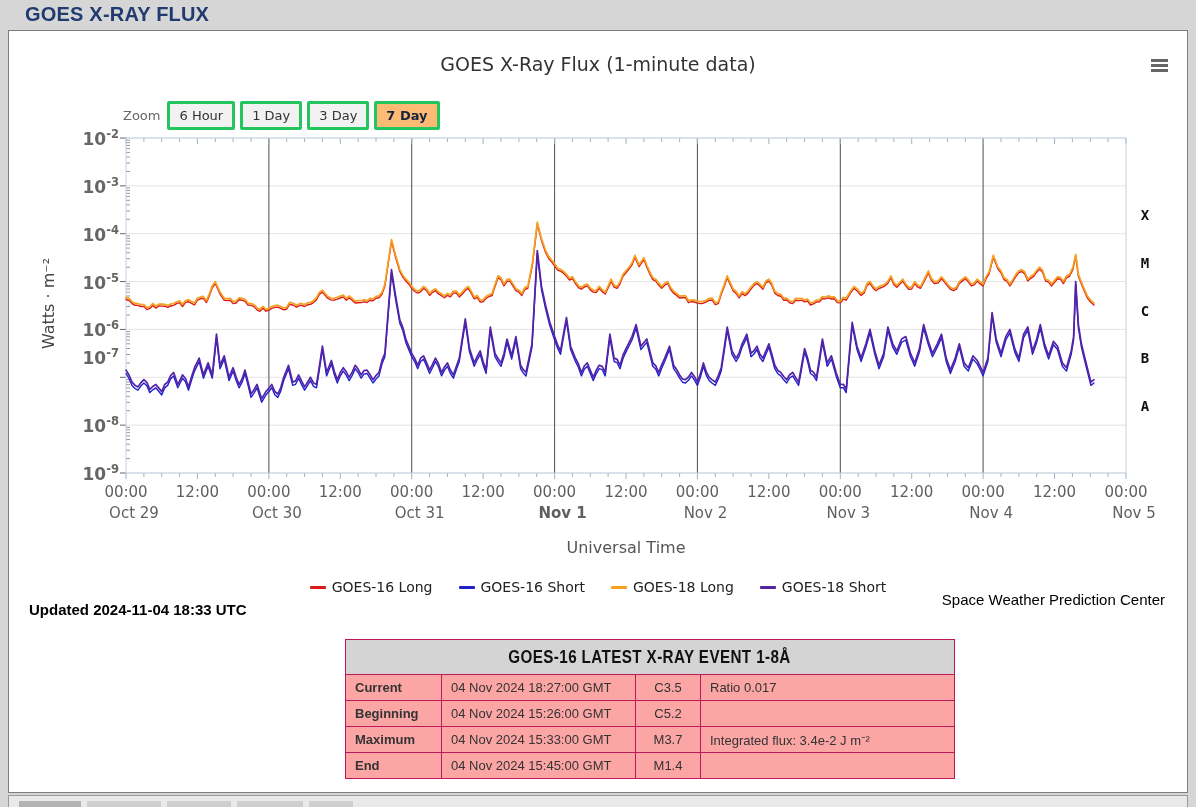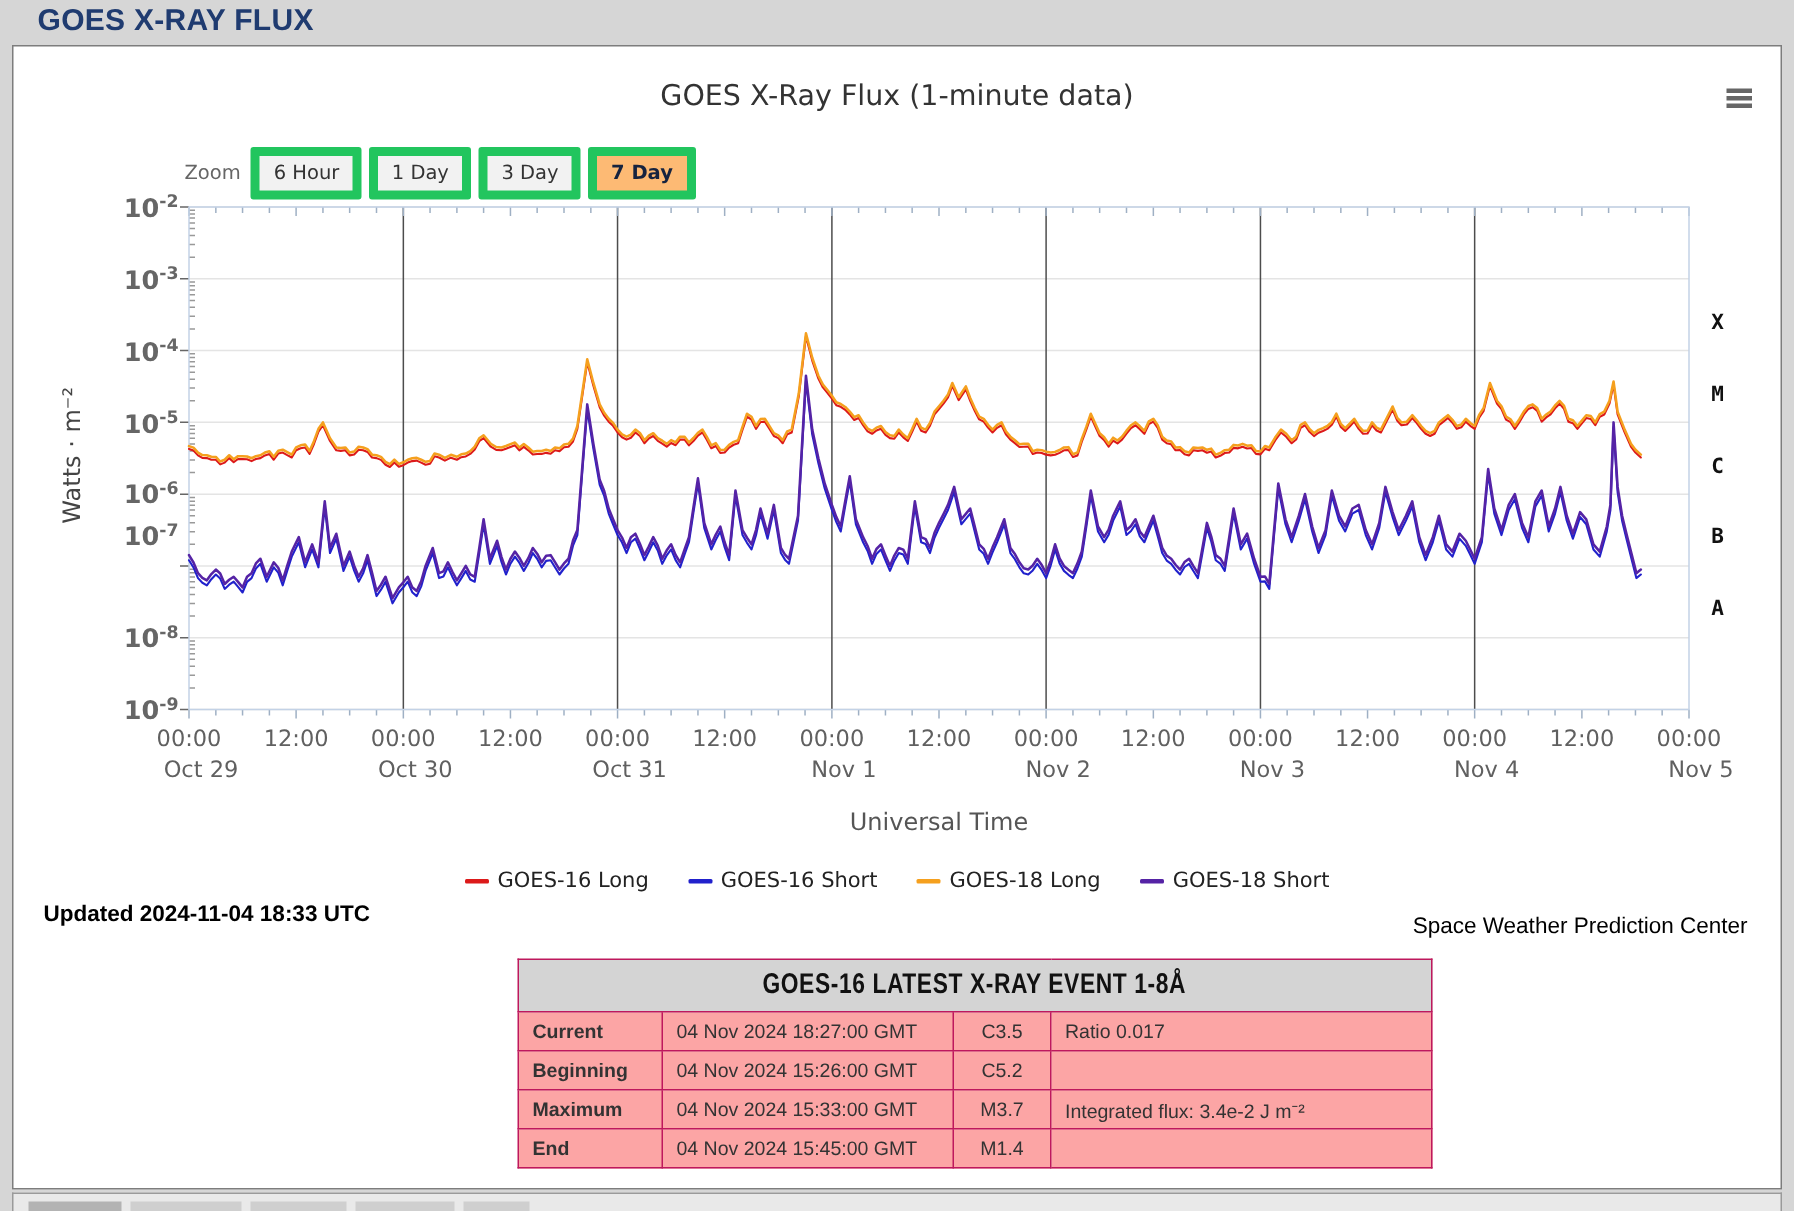--- a/index.html
+++ b/index.html
@@ -8,40 +8,40 @@
   .page-header h1{margin:0;padding:3px 0 0 25px;font-family:"Liberation Sans",sans-serif;
     font-size:20px;font-weight:bold;color:#1f3b70;letter-spacing:0.2px;}
   .chart-panel{position:absolute;left:8px;top:30px;width:1178px;height:761px;background:#fff;
     border:1px solid #7d7d7d;}
   .chart-title{position:absolute;left:0;top:22px;width:100%;text-align:center;
     font-size:19px;color:#333;}
   .menu-btn{position:absolute;right:16px;top:26px;width:24px;height:20px;cursor:pointer;}
   .menu-btn div{width:17px;height:3px;background:#666;margin:2px auto;}
   .zoom-row{position:absolute;left:114px;top:72px;height:24px;display:flex;align-items:center;}
   .zoom-label{font-size:13px;color:#666;margin-right:7px;}
-  .zoom-btn{font-size:13px;color:#333;background:#f2f2f2;border:6px solid #22c55e;border-radius:2px;
+  .zoom-btn{font-size:13px;color:#333;background:#f2f2f2;border:3px solid #22c55e;border-radius:2px;
     padding:4px 9px;margin-right:5px;cursor:pointer;font-family:inherit;}
   .zoom-btn.selected{background:#fdba74;font-weight:bold;color:#16233f;}
   .plot-svg{position:absolute;left:0;top:0;width:1180px;height:545px;}
   .ylab{position:absolute;width:74px;text-align:right;font-size:17px;color:#666;font-weight:bold;}
   .ylab sup{font-size:0.68em;}
   .y-axis-title{position:absolute;left:-76px;top:263px;width:230px;text-align:center;
     transform:rotate(-90deg);font-size:16px;color:#444;}
   .xlab-time{position:absolute;width:70px;margin-left:-35px;text-align:center;font-size:15px;color:#606060;top:452px;}
   .xlab-date{position:absolute;width:80px;margin-left:-40px;text-align:center;font-size:15px;color:#606060;top:473px;}
   .x-axis-title{position:absolute;left:517px;top:507px;width:200px;text-align:center;font-size:16px;color:#555;}
   .flare-letter{position:absolute;left:1126px;width:20px;text-align:center;font-size:14px;font-weight:bold;
     color:#111;font-family:"DejaVu Sans Mono",monospace;}
   .legend{position:absolute;left:0;top:548px;width:100%;display:flex;justify-content:center;gap:26px;}
   .legend-item{display:flex;align-items:center;gap:6px;cursor:pointer;}
   .legend-marker{width:16px;height:3px;border-radius:1px;}
   .legend-text{font-size:14px;color:#222;}
   .updated{position:absolute;left:20px;top:570px;font-family:"Liberation Sans",sans-serif;
     font-size:15px;font-weight:bold;color:#000;}
-  .credit{position:absolute;right:22px;top:578px;font-family:"Liberation Sans",sans-serif;
+  .credit{position:absolute;right:22px;top:560px;font-family:"Liberation Sans",sans-serif;
     font-size:15px;color:#000;}
   .event-table{position:absolute;left:336px;top:608px;border-collapse:collapse;
     font-family:"Liberation Sans",sans-serif;}
   .event-table th,.event-table td{border:1px solid #be185d;font-size:13px;color:#333;}
   .event-table thead th{background:#d4d4d4;height:34px;font-size:19px;color:#111;padding:0 10px;}
   .event-table thead th span{display:inline-block;transform:scaleX(0.8);letter-spacing:0.5px;white-space:nowrap;}
   .event-table td{height:25px;padding:0 9px;background:#fca5a5;}
   .td-label{font-weight:bold;width:77px;color:#222;}
   .td-time{width:175px;}
   .td-class{width:46px;text-align:center;}
@@ -286,21 +286,21 @@
       <div class="xlab-time" style="left: 117px;">00:00</div>
       <div class="xlab-date" style="left: 125px;">Oct 29</div>
       <div class="xlab-time" style="left: 188.429px;">12:00</div>
       <div class="xlab-time" style="left: 259.857px;">00:00</div>
       <div class="xlab-date" style="left: 267.857px;">Oct 30</div>
       <div class="xlab-time" style="left: 331.286px;">12:00</div>
       <div class="xlab-time" style="left: 402.714px;">00:00</div>
       <div class="xlab-date" style="left: 410.714px;">Oct 31</div>
       <div class="xlab-time" style="left: 474.143px;">12:00</div>
       <div class="xlab-time" style="left: 545.571px;">00:00</div>
-      <div class="xlab-date" style="left: 553.571px;">Nov 1</div>
+      <div class="xlab-date" style="left: 553.571px; font-weight: bold;">Nov 1</div>
       <div class="xlab-time" style="left: 617px;">12:00</div>
       <div class="xlab-time" style="left: 688.429px;">00:00</div>
       <div class="xlab-date" style="left: 696.429px;">Nov 2</div>
       <div class="xlab-time" style="left: 759.857px;">12:00</div>
       <div class="xlab-time" style="left: 831.286px;">00:00</div>
       <div class="xlab-date" style="left: 839.286px;">Nov 3</div>
       <div class="xlab-time" style="left: 902.714px;">12:00</div>
       <div class="xlab-time" style="left: 974.143px;">00:00</div>
       <div class="xlab-date" style="left: 982.143px;">Nov 4</div>
       <div class="xlab-time" style="left: 1045.57px;">12:00</div>

